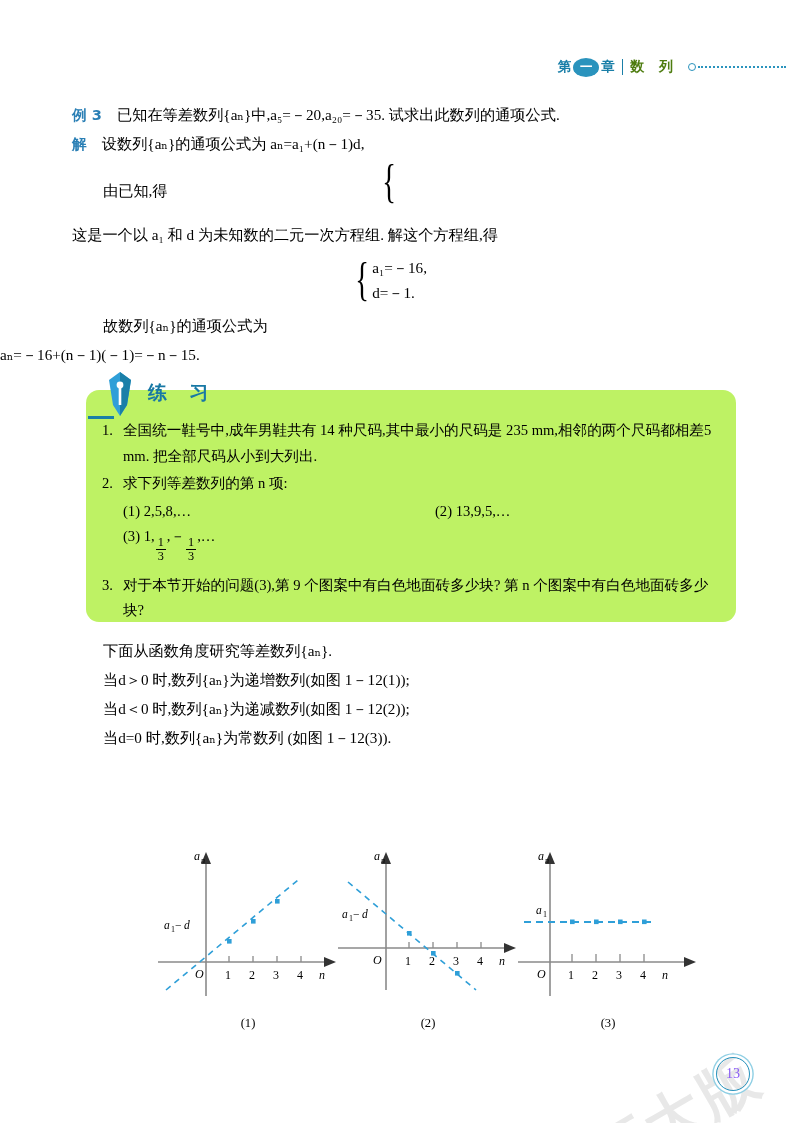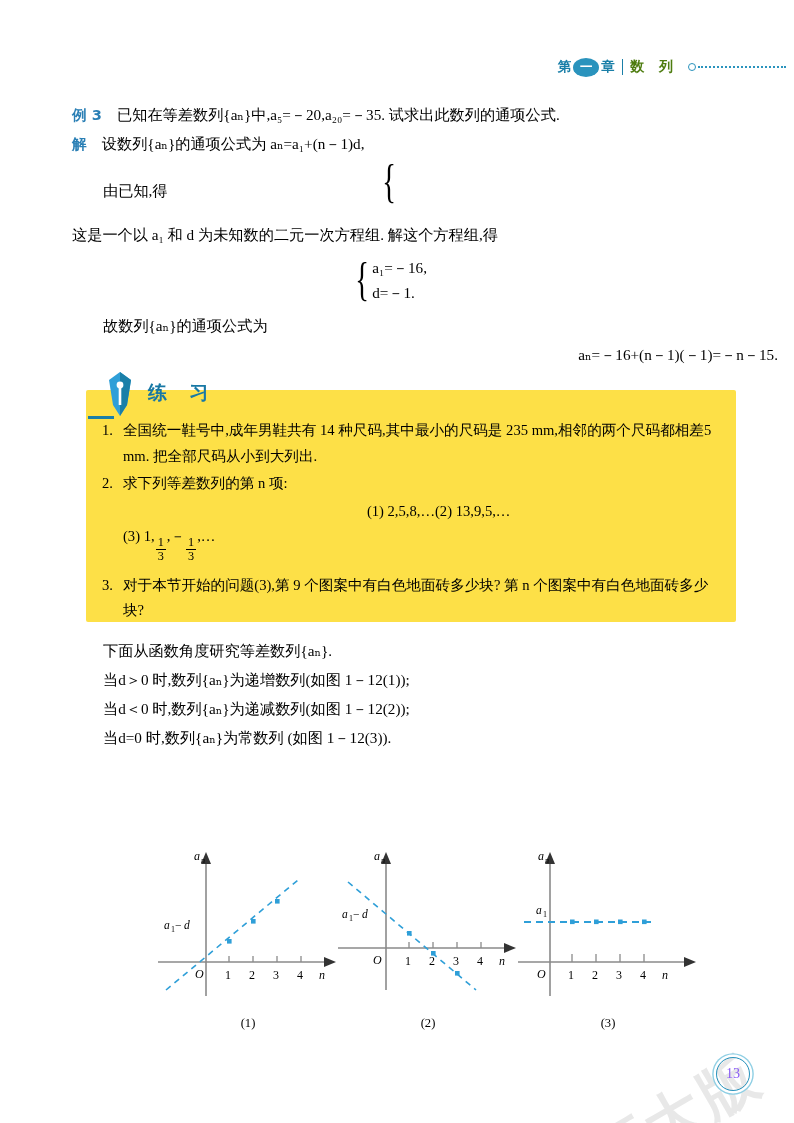--- a/index.html
+++ b/index.html
@@ -42,34 +42,34 @@
   
   .content { position:absolute; left:0; right:16px; top:100px; }
   .ln {
     font-size:15.2px; line-height:29px;
     padding:0 64px 0 72px;
     white-space:nowrap;
   }
   .ln.wrap { white-space:normal; }
   .indent { padding-left:103px; }
   .lbl { color:#2a7fb5; font-weight:bold; font-family:"DejaVu Sans","Liberation Sans",sans-serif; font-size:14.6px;}
-  .ctr { text-align:right; padding:0; }
+  .ctr { text-align:left; padding:0; }
 
   
   .sys { display:flex; align-items:center; justify-content:center; margin:4px 0 2px; }
   .sys .brace {
     font-size:46px; line-height:40px; font-family:"Liberation Serif",serif;
     transform:scaleX(.62); margin-right:-1px; font-weight:300;
   }
   .sys .rows { font-size:15.2px; line-height:25px; text-align:left; }
 
   
   .practice {
     position:absolute; left:86px; right:58px; top:390px; height:232px;
-    background:#fde047; border-radius:2px;
+    background:#bef264; border-radius:13px;
   }
   .pen {
     position:absolute; left:14px; top:-18px; width:40px; height:44px;
   }
   .practice-title {
     position:absolute; left:62px; top:-10px;
     font-family:"DejaVu Sans","Liberation Sans",sans-serif;
     font-size:19px; font-weight:bold; color:#1778a5; letter-spacing:8px;
   }
   .p-list { position:absolute; left:16px; right:14px; top:28px; }
@@ -177,21 +177,21 @@
 
       <div class="p-item">
         <div class="p-num">1.</div>
         <div class="p-body">全国统一鞋号中,成年男鞋共有 14 种尺码,其中最小的尺码是 235 mm,相邻的两个尺码都相差5 mm. 把全部尺码从小到大列出.</div>
       </div>
 
       <div class="p-item">
         <div class="p-num">2.</div>
         <div class="p-body">
           <div>求下列等差数列的第 n 项:</div>
-          <div class="p-sub" style="margin-top:2px;text-align:right;">
+          <div class="p-sub" style="margin-top:2px;">
             <div class="p-c1">
               <span>(1)</span>
               <span>2,5,8,…</span>
             </div>
             <div>
               <span>(2)</span>
               <span>13,9,5,…</span>
             </div>
           </div>
           <div class="p-sub" style="">

